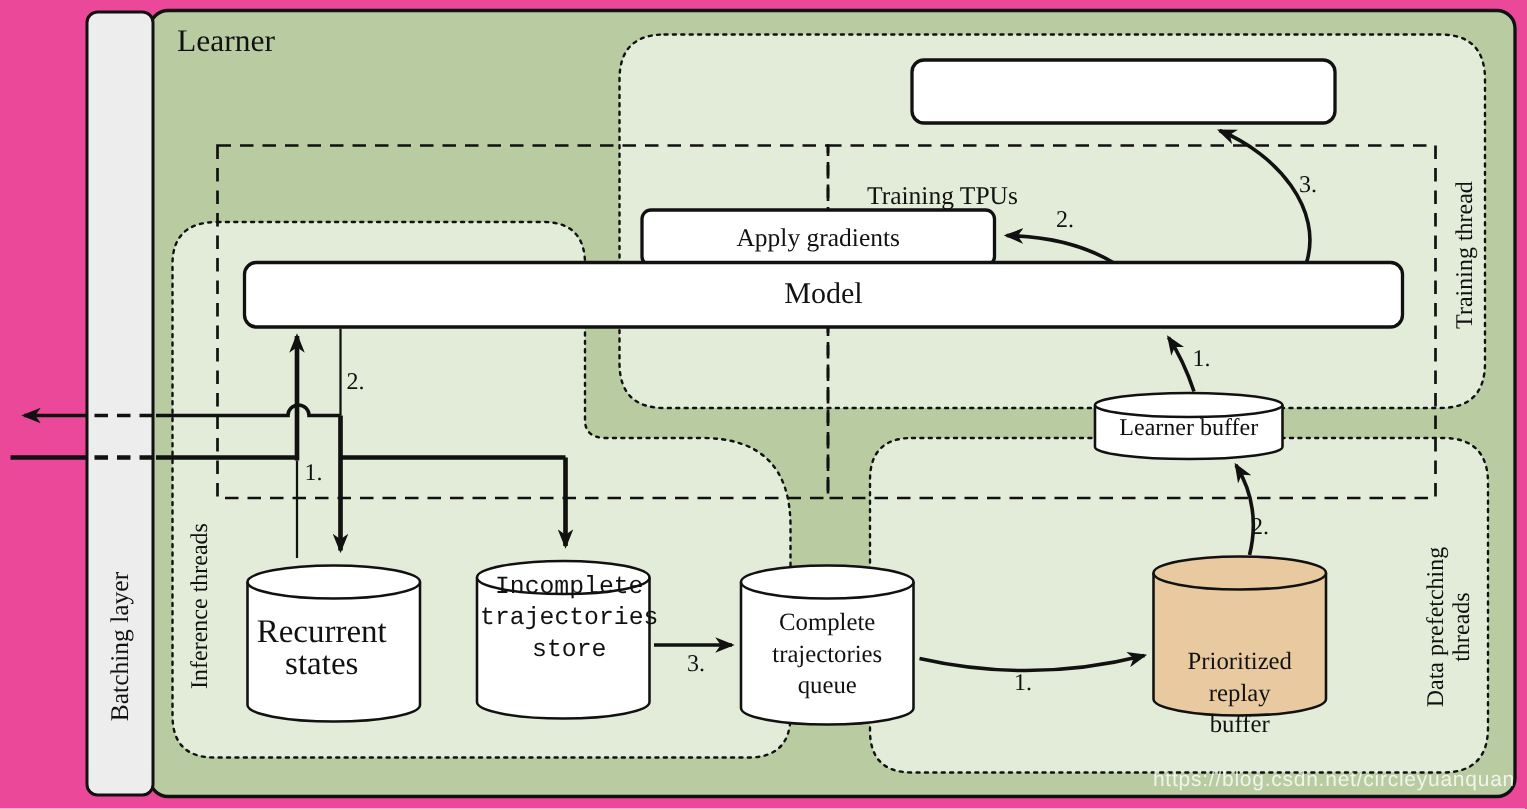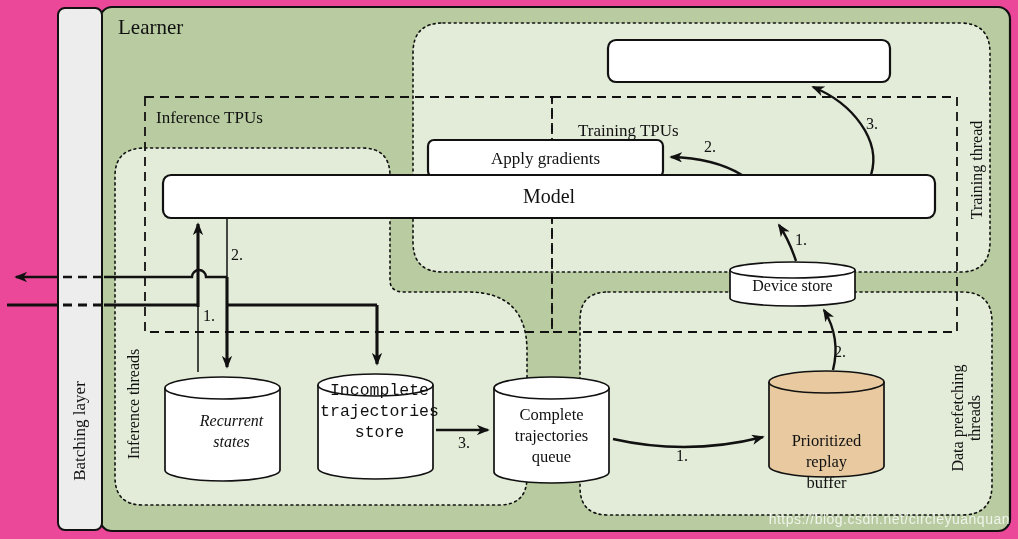--- a/index.html
+++ b/index.html
@@ -93,28 +93,27 @@
     <path d="M769,382 V 466 A 57.5,11 0 0 0 884,466 V 382" fill="#e9caa0"></path>
     <ellipse cx="826.5" cy="382" rx="57.5" ry="11" fill="#e9caa0"></ellipse>
 
     <path d="M730,270 V 298 A 62.5,8 0 0 0 855,298 V 270" fill="#fff"></path>
     <ellipse cx="792.5" cy="270" rx="62.5" ry="8" fill="#fff"></ellipse>
   </g>
 </svg>
 
 <div id="learner-title" class="txt left" style="left:118px;top:14px;width:200px;height:26px;">Learner</div>
 
-<div class="txt left" style="left:156px;top:105px;width:200px;height:24px;">Inference TPUs</div>
 <div class="txt left" style="left:578px;top:103px;width:200px;height:24px;margin-top:15px;">Training TPUs</div>
 
 <div id="model-label" class="txt" style="left:163px;top:175px;width:772px;height:43px;">Model</div>
 <div class="txt" style="left:428px;top:140px;width:235px;height:37px;">Apply gradients</div>
-<div class="txt" style="left:730px;top:266px;width:125px;height:38px;font-size:16px;">Device store</div>
+<div class="txt" style="left:730px;top:266px;width:125px;height:38px;font-size:16px;">Learner buffer</div>
 
-<div class="txt" style="left:174px;top:399px;width:115px;height:64px;font-size:16px;font-style:italic;">Recurrent
+<div class="txt" style="left:157px;top:399px;width:115px;height:64px;font-size:22px;">Recurrent
 states</div>
 <div class="txt" style="left:318px;top:379px;width:123px;height:64px;font-size:16.5px;font-family:Liberation Mono, monospace;">Incomplete
 trajectories
 store</div>
 <div class="txt" style="left:494px;top:403px;width:115px;height:64px;font-size:16.5px;">Complete
 trajectories
 queue</div>
 <div class="txt" style="left:769px;top:401px;width:115px;height:64px;font-size:16.5px;margin-top:28px;">Prioritized
 replay
 buffer</div>

